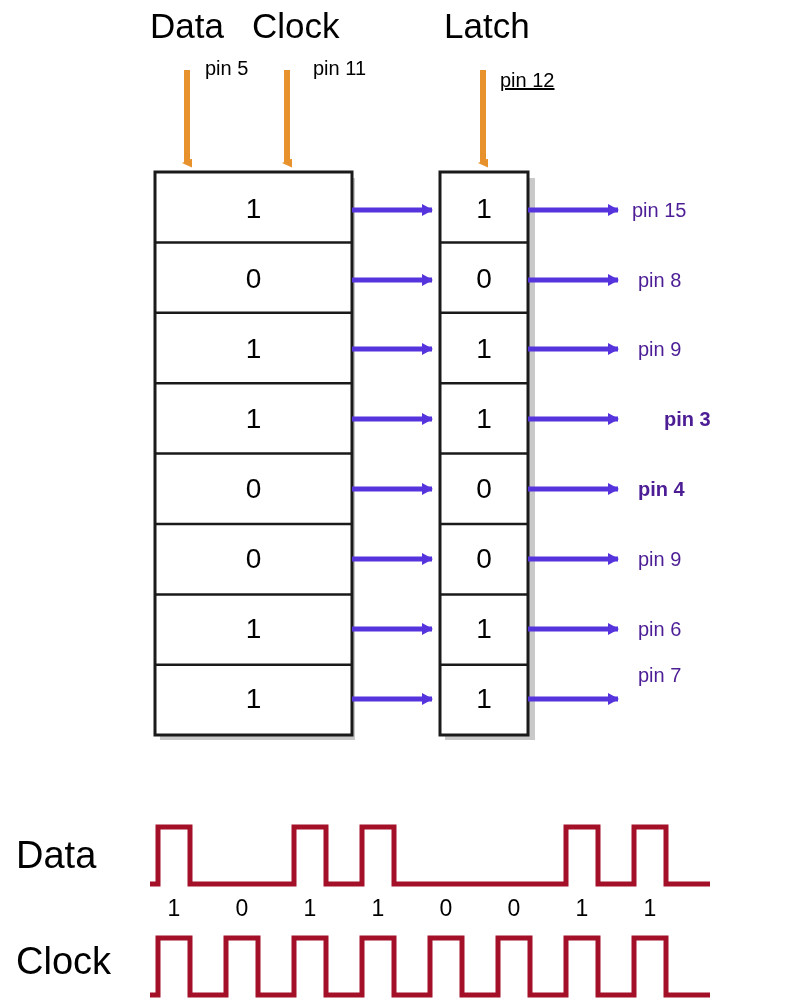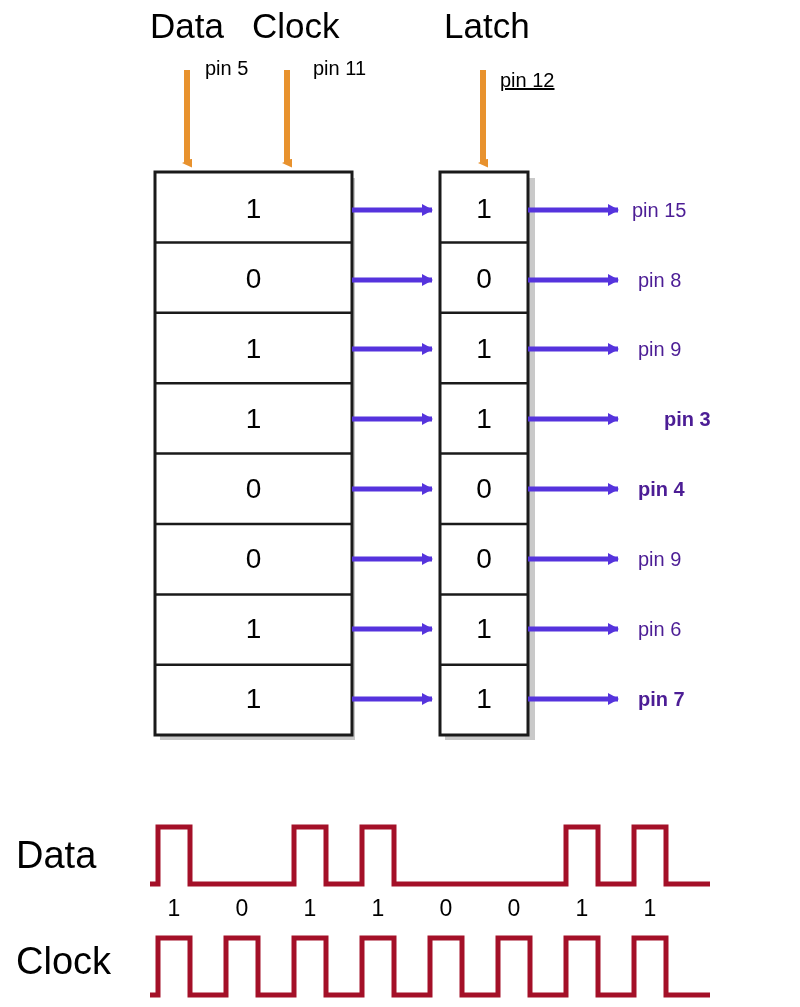--- a/index.html
+++ b/index.html
@@ -180,21 +180,21 @@
   </div>
 
   <div>
     <div class="out-pin" style="left:632px; top:200px;">pin 15</div>
     <div class="out-pin" style="left:638px; top:270px;">pin 8</div>
     <div class="out-pin" style="left:638px; top:339px;">pin 9</div>
     <div class="out-pin" style="left:664px; top:409px;font-weight:bold;">pin 3</div>
     <div class="out-pin" style="left:638px; top:479px;font-weight:bold;">pin 4</div>
     <div class="out-pin" style="left:638px; top:549px;">pin 9</div>
     <div class="out-pin" style="left:638px; top:619px;text-align:center;">pin 6</div>
-    <div class="out-pin" style="left:638px; top:689px;font-weight:bold;">pin 7</div>
+    <div class="out-pin" style="left:638px; top:665px;">pin 7</div>
   </div>
 
   <div class="wave-name" style="left:16px; top:836px;">Data</div>
   <div class="wave-name" style="left:16px; top:942px;">Clock</div>
 
   <div id="bit-digits">
       <div class="bit-digit" style="left: 159px; top: 896px;">1</div>
       <div class="bit-digit" style="left: 227px; top: 896px;">0</div>
       <div class="bit-digit" style="left: 295px; top: 896px;">1</div>
       <div class="bit-digit" style="left: 363px; top: 896px;">1</div>

